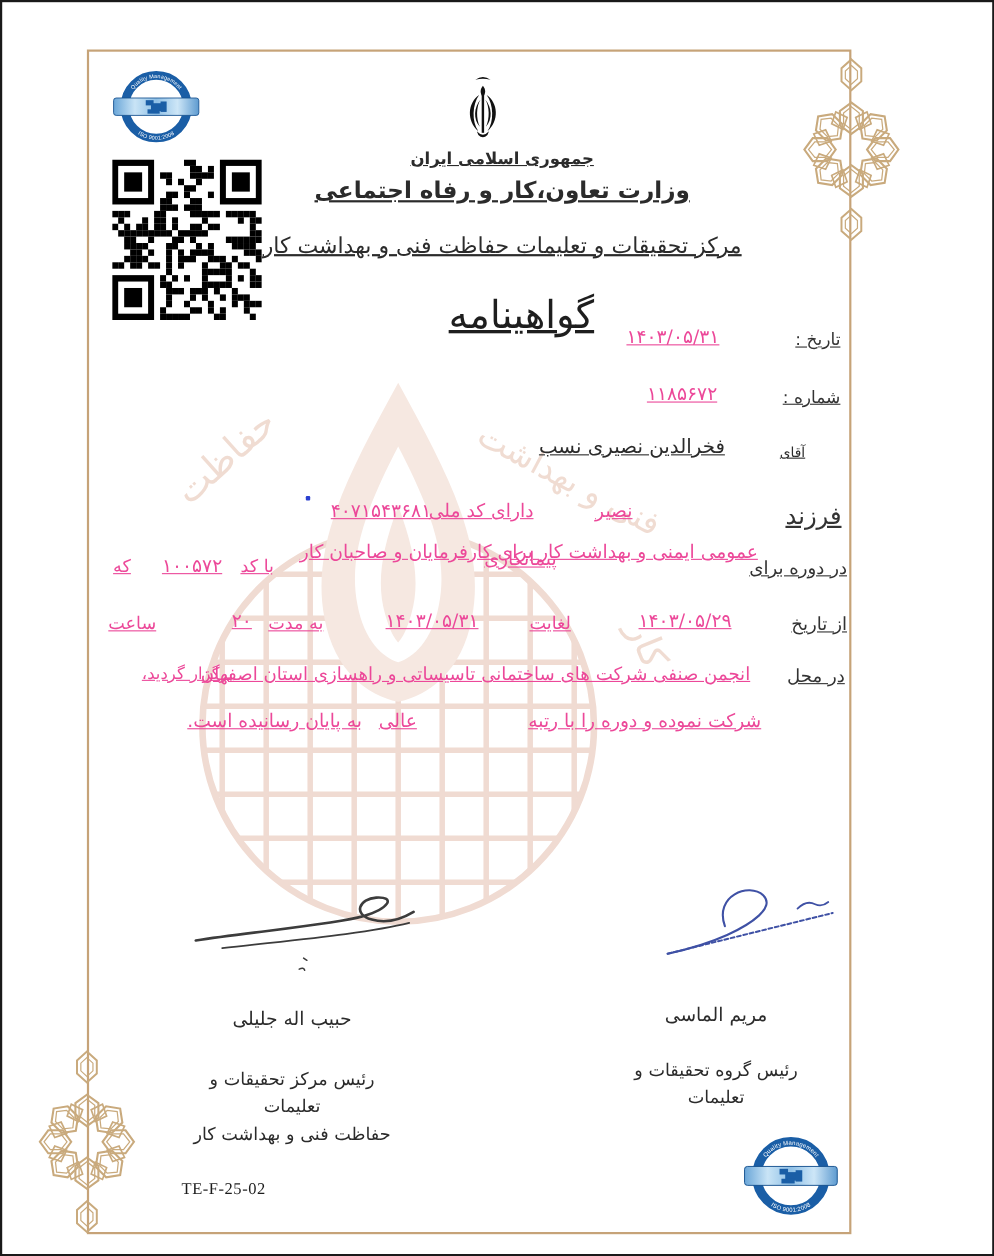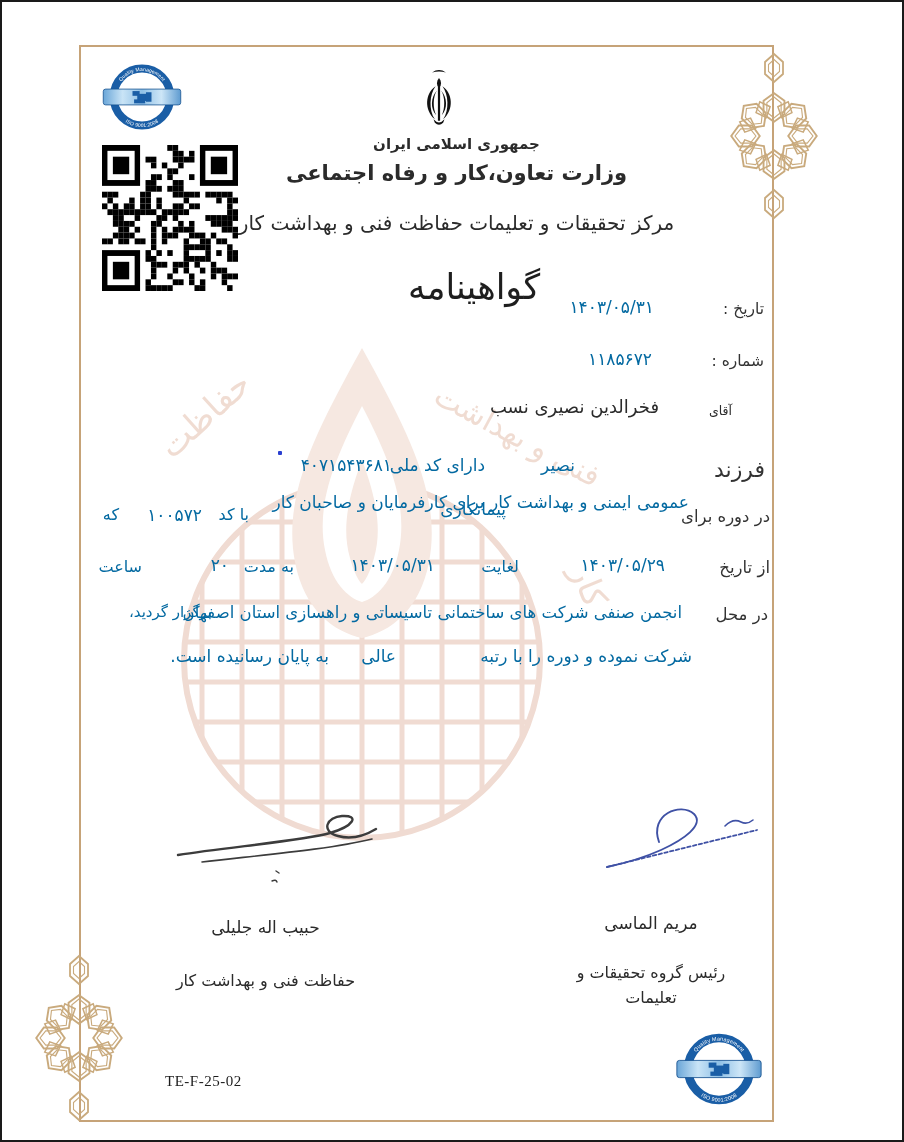--- a/index.html
+++ b/index.html
@@ -2,23 +2,23 @@
 <html lang="fa"><head>
 <meta charset="utf-8">
 <style>
   html,body{margin:0;padding:0;background:#e8e8e8;}
   .page{position:relative;width:904px;height:1142px;background:#ffffff;
         border:2px solid #1a1a1a;box-sizing:border-box;overflow:hidden;
         font-family:"DejaVu Sans",sans-serif;color:#2b2b2b;}
   .goldframe{position:absolute;left:77px;top:43px;width:695px;height:1077px;
         border:2px solid #c6a378;box-sizing:border-box;}
   .cert{position:absolute;left:77px;top:43px;width:695px;height:1077px;}
-  .ph{position:absolute;white-space:nowrap;direction:rtl;unicode-bidi:embed;}
+  .ph{position:absolute;white-space:nowrap;direction:rtl;unicode-bidi:embed;text-decoration:underline;}
   .lbl{font-size:15.5px;color:#333;}
-  .val{font-size:17px;color:#0369a1;}
+  .val{font-size:17px;color:#ec4899;}
   .hdr{position:absolute;left:60px;right:0;text-align:center;}
   .country{font-size:15px;font-weight:bold;}
   .ministry{font-size:21px;font-weight:bold;letter-spacing:.5px;}
   .centerline{font-size:20px;}
   .title{position:absolute;left:95px;right:0;text-align:center;top:222px;
          font-size:35px;color:#1e1e1e;}
   .sigblock{position:absolute;text-align:center;direction:rtl;}
   .signame{font-size:17px;}
   .sigtitle{font-size:16px;line-height:1.55;}
   .formcode{position:absolute;font-family:"Liberation Serif",serif;
@@ -386,37 +386,38 @@
     <span class="ph val" style="top:510px;right:339px;">۱۴۰۳/۰۵/۳۱</span>
     <span class="ph val" style="top:512px;right:480px;font-size:16px;">به مدت</span>
     <span class="ph val" style="top:510px;right:545px;">۲۰</span>
     <span class="ph val" style="top:512px;right:632px;font-size:16px;">ساعت</span>
 
     <span class="ph lbl" style="top:560px;right:6px;font-size:16.5px;">در محل</span>
     <span class="ph val" style="top:558px;right:92px;font-size:16.5px;">انجمن صنفی شرکت های ساختمانی تاسیساتی و راهسازی استان اصفهان</span>
     <span class="ph val" style="top:558px;right:562px;font-size:15px;">برگزار گردید،</span>
 
     <span class="ph val" style="top:601px;right:82px;">شرکت نموده و دوره را با رتبه</span>
-    <span class="ph val" style="top:601px;right:378px;text-align:right;">عالی</span>
+    <span class="ph val" style="top:601px;right:395px;text-align:right;">عالی</span>
     <span class="ph val" style="top:601px;right:445px;">به پایان رسانیده است.</span>
 
     <svg class="badge" style="left:93px;top:762px;" width="210" height="80" viewBox="0 0 210 80">
       <path d="M6,48 C55,40 130,34 158,26 C182,19 188,8 170,9 C155,10 148,24 166,29 C180,33 194,28 204,22" fill="none" stroke="#3c3c3c" stroke-width="2.4" stroke-linecap="round"></path>
       <path d="M30,55 C90,48 160,42 200,32" fill="none" stroke="#3c3c3c" stroke-width="1.6" stroke-linecap="round"></path>
       <path d="M104,64 l3,2 M100,74 q4,-2 5,1" fill="none" stroke="#3c3c3c" stroke-width="1.4" stroke-linecap="round"></path>
     </svg>
     <svg class="badge" style="left:518px;top:755px;" width="190" height="80" viewBox="0 0 190 80">
       <path d="M62,42 C52,14 84,2 97,14 C108,25 86,40 64,50 C44,59 24,64 10,67" fill="none" stroke="#3f51a5" stroke-width="1.9" stroke-linecap="round"></path>
       <path d="M10,67 L160,30" fill="none" stroke="#3f51a5" stroke-width="1.8" stroke-dasharray="3.5,2.4" stroke-linecap="round"></path>
       <path d="M128,26 q8,-8 16,-4 q6,3 12,-2" fill="none" stroke="#3f51a5" stroke-width="1.6" stroke-linecap="round"></path>
     </svg>
 
     <div class="sigblock" style="left:94px;top:872px;width:185px;">
       <div class="signame">حبیب اله جلیلی</div>
       <div class="sigtitle" style="margin-top:32px;">
+        <div>رئیس مرکز تحقیقات و تعلیمات</div>
         <div>حفاظت فنی و بهداشت کار</div>
       </div>
     </div>
     <div class="sigblock" style="left:472px;top:868px;width:200px;">
       <div class="signame">مریم الماسی</div>
       <div class="sigtitle" style="margin-top:28px;">
         <div>رئیس گروه تحقیقات و تعلیمات</div>
       </div>
     </div>
 

